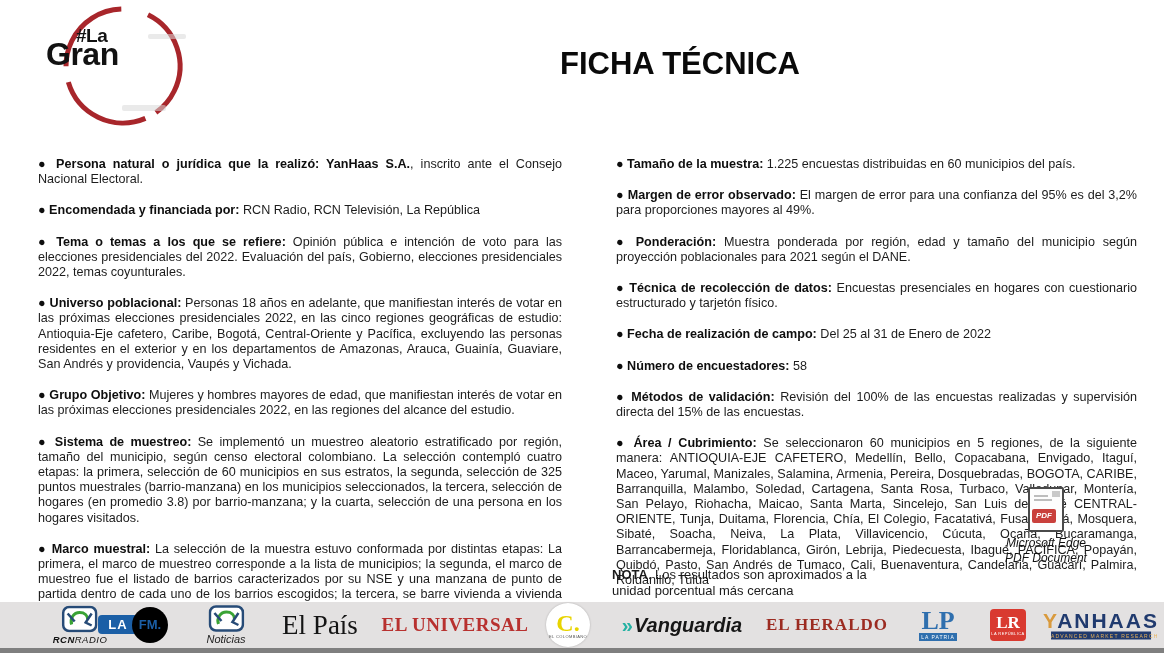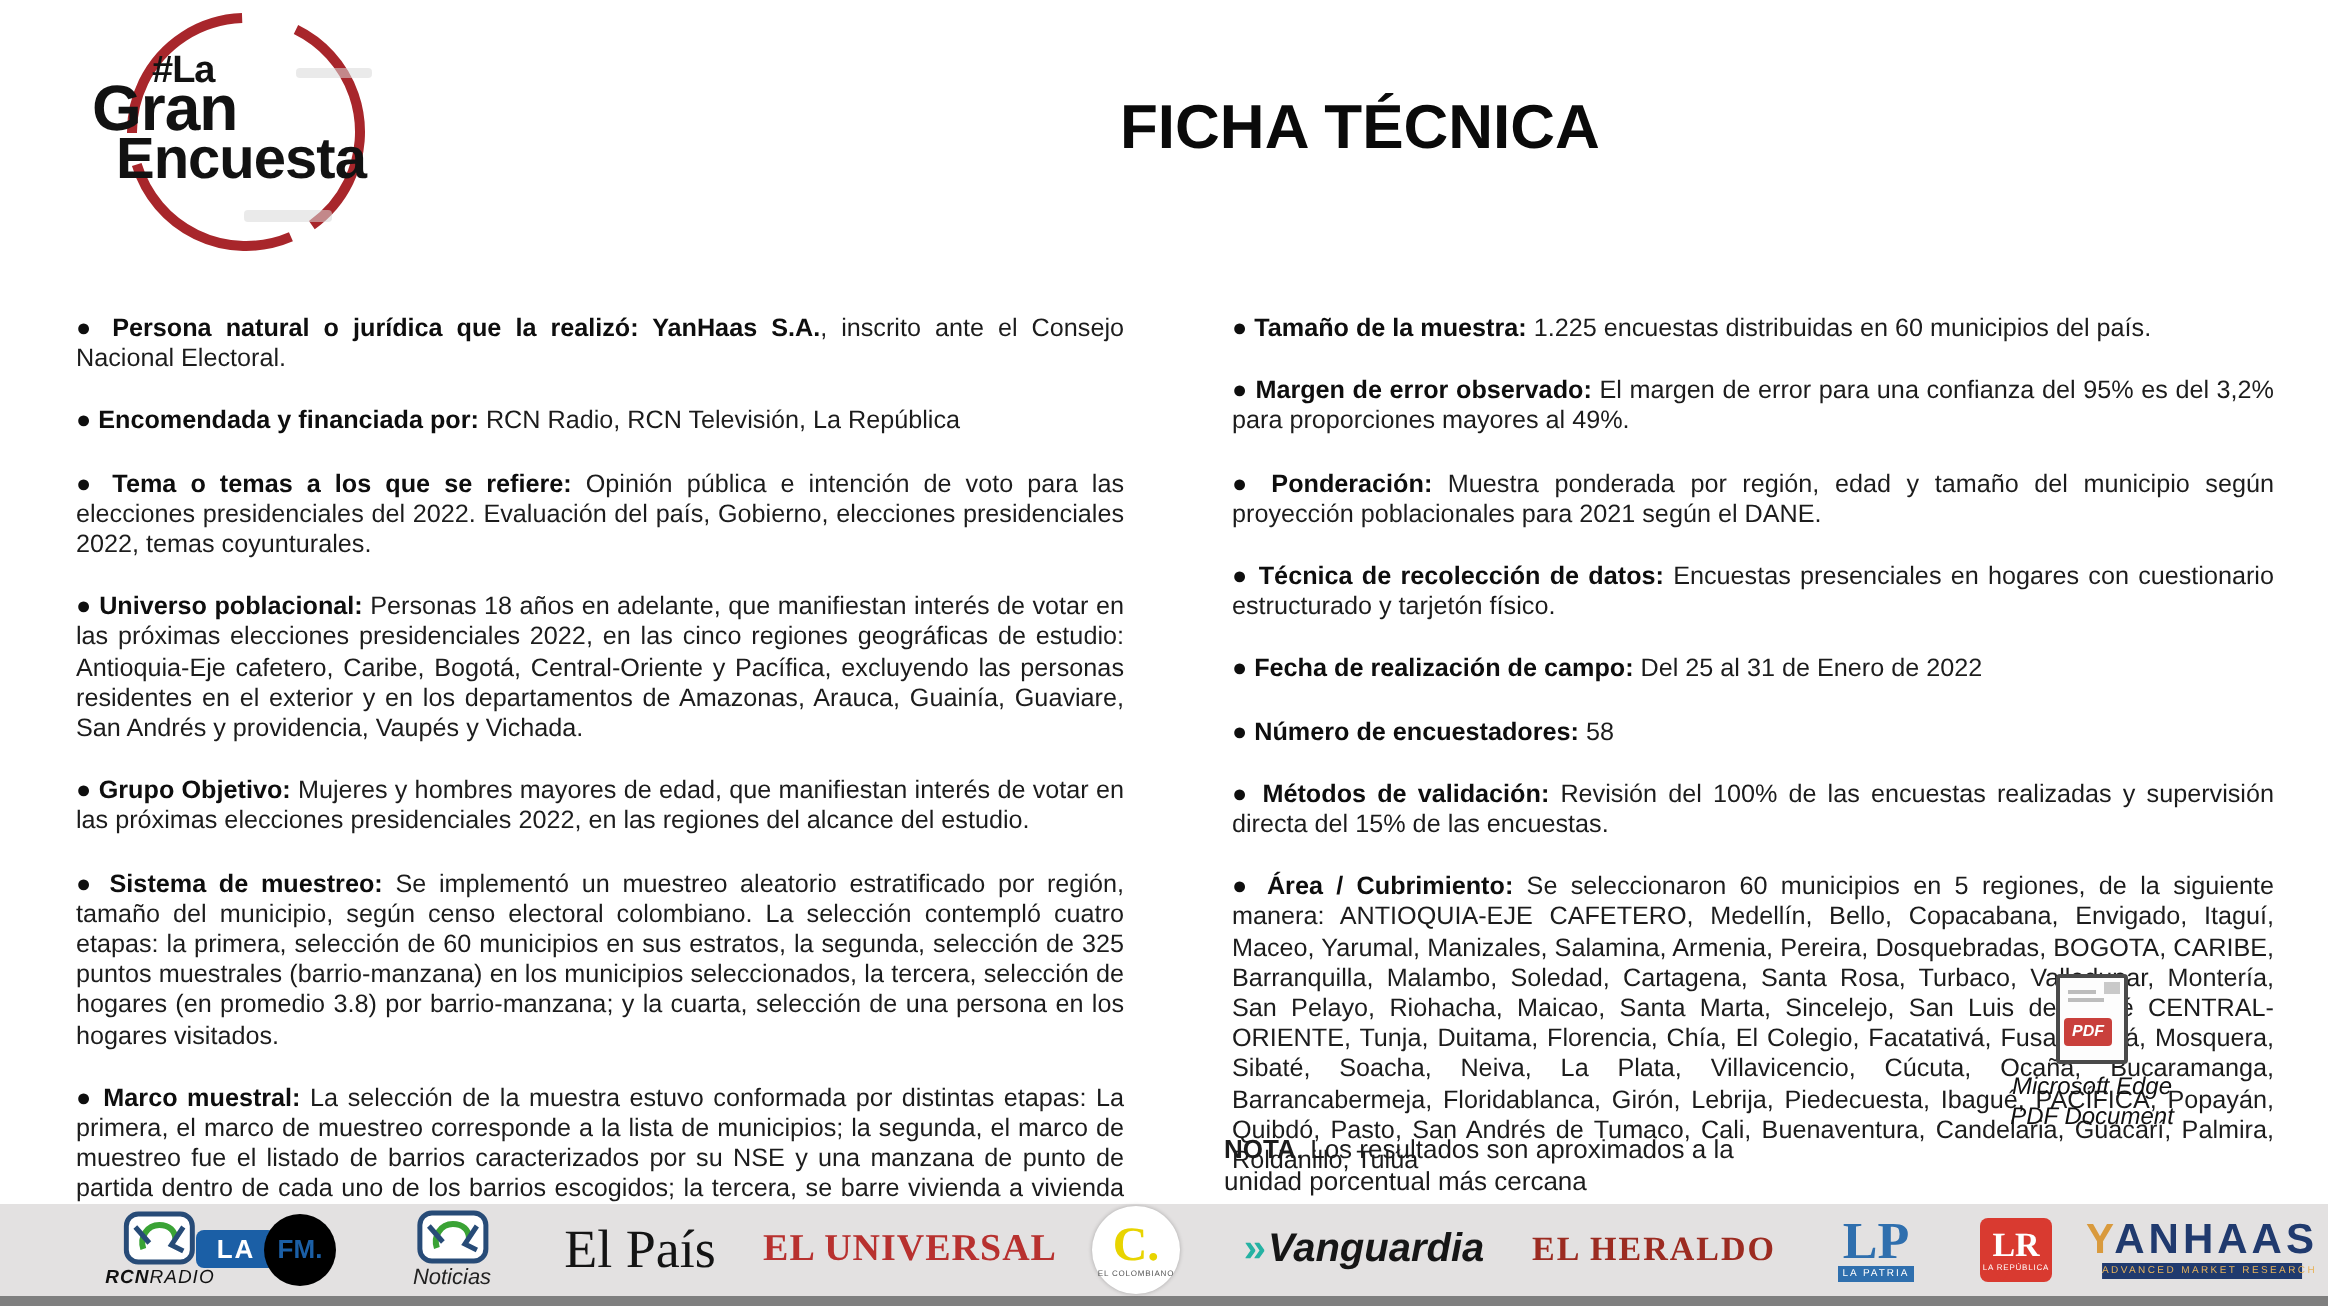--- a/index.html
+++ b/index.html
@@ -92,21 +92,20 @@
 <div id="page">
 
   <div class="logo">
     <svg width="200" height="130" viewBox="0 0 200 130">
       <circle cx="93" cy="62" r="57" fill="none" stroke="#a8262b" stroke-width="5" stroke-dasharray="118 12 96 16 88 28" transform="rotate(-64 93 62)"></circle>
     </svg>
     <div class="blur-artifact" style="left:118px;top:30px;width:38px;height:5px;"></div>
     <div class="blur-artifact" style="left:92px;top:101px;width:44px;height:6px;"></div>
     <span class="logo-line logo-l1">#La</span>
     <span class="logo-line logo-l2">Gran</span>
-    <span class="logo-line logo-l3">Encuesta</span>
   </div>
 
   <h1 class="title">FICHA TÉCNICA</h1>
 
   <div class="col" id="col-left">
       <p><b>● Persona natural o jurídica que la realizó: YanHaas S.A.</b><span>, inscrito ante el Consejo Nacional Electoral.</span></p>
       <p><b>● Encomendada y financiada por:</b><span> RCN Radio, RCN Televisión, La República</span></p>
       <p><b>● Tema o temas a los que se refiere:</b><span> Opinión pública e intención de voto para las elecciones presidenciales del 2022. Evaluación del país, Gobierno, elecciones presidenciales 2022, temas coyunturales.</span></p>
       <p><b>● Universo poblacional:</b><span> Personas 18 años en adelante, que manifiestan interés de votar en las próximas elecciones presidenciales 2022, en las cinco regiones geográficas de estudio: Antioquia-Eje cafetero, Caribe, Bogotá, Central-Oriente y Pacífica, excluyendo las personas residentes en el exterior y en los departamentos de Amazonas, Arauca, Guainía, Guaviare, San Andrés y providencia, Vaupés y Vichada.</span></p>
       <p><b>● Grupo Objetivo:</b><span> Mujeres y hombres mayores de edad, que manifiestan interés de votar en las próximas elecciones presidenciales 2022, en las regiones del alcance del estudio.</span></p>

